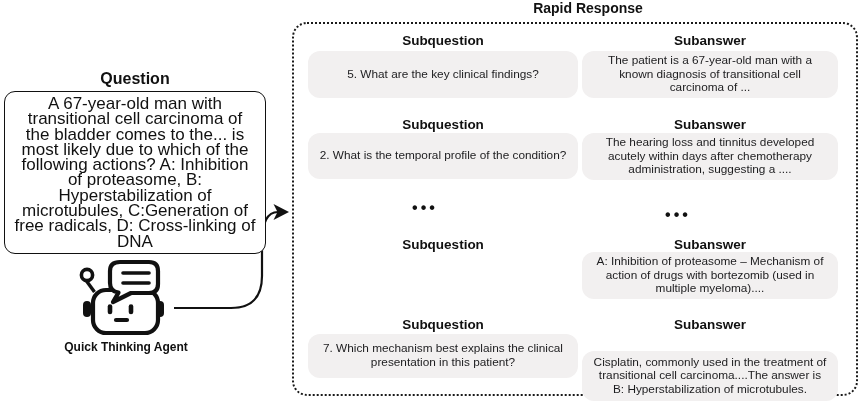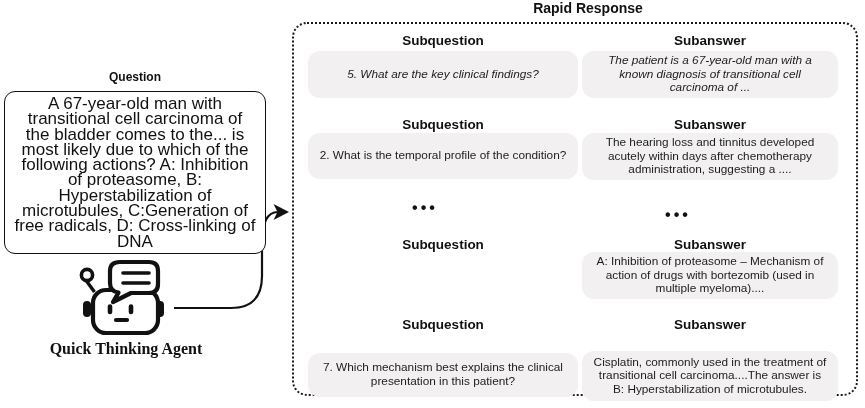--- a/index.html
+++ b/index.html
@@ -6,47 +6,47 @@
   .canvas {
     position:relative; width:865px; height:408px; background:#ffffff;
     font-family:"Liberation Sans","DejaVu Sans",sans-serif; color:#111;
     overflow:hidden;
   }
   .abs { position:absolute; }
   .svg-layer { position:absolute; left:0; top:0; width:865px; height:408px; pointer-events:none; }
 
   
   .q-header { left:4px; top:70px; width:262px; text-align:center;
-              font-size:12px; font-weight:bold; }
+              font-size:16px; font-weight:bold; }
   .q-box { left:4px; top:91px; width:262px; min-height:112px; box-sizing:border-box;
            border:1.6px solid #111; border-radius:11px; background:#fff;
            display:flex; align-items:center; justify-content:center;
            padding:4px 9px; text-align:center; font-size:17px; line-height:15.3px; }
   .agent-label { left:36px; top:340px; width:180px; text-align:center;
-                 font-size:16px; font-weight:bold;font-family:Liberation Serif, serif; }
+                 font-size:12px; font-weight:bold; }
 
   
   .rr-title { left:305px; top:0px; width:566px; text-align:center;
               font-size:14px; font-weight:bold; }
   .rr-panel { left:292px; top:22px; width:566px; height:374px; box-sizing:border-box;
               border:2px dotted #1a1a1a; border-radius:15px; background:transparent; }
 
   .col-head { width:270px; text-align:center; font-size:13.5px; font-weight:bold; }
   .col-q { left:308px; width:270px; }
   .col-a { left:582px; width:256px; }
 
   .bubble { box-sizing:border-box; background:var(--box-fill,#f2f0f0); border-radius:12px;
             display:flex; align-items:center; justify-content:center;
             padding:3px 10px; text-align:center; font-size:11.8px; line-height:13.6px;
             color:#1c1c1e; }
 
-  .hr1 { top:33px; }  .br1 { top:51px;  min-height:47px;font-style:italic; }
+  .hr1 { top:33px; }  .br1 { top:51px;  min-height:47px; }
   .hr2 { top:117px; } .br2 { top:133px; min-height:46px; }
   .hr3 { top:237px; } .br3 { top:252px; min-height:47px; }
-  .hr4 { top:317px; } .br4q { top:353px; min-height:44px; }
+  .hr4 { top:317px; } .br4q { top:334px; min-height:44px; }
                       .br4a { top:351px; min-height:50px; }
 
   .dots { font-size:16px; font-weight:bold; letter-spacing:3px; text-align:center;
           width:60px; line-height:16px; }
   .dots-q { left:395px; top:200px; }
   .dots-a { left:648px; top:207px; }
 </style>
 </head>
 <body>
 

